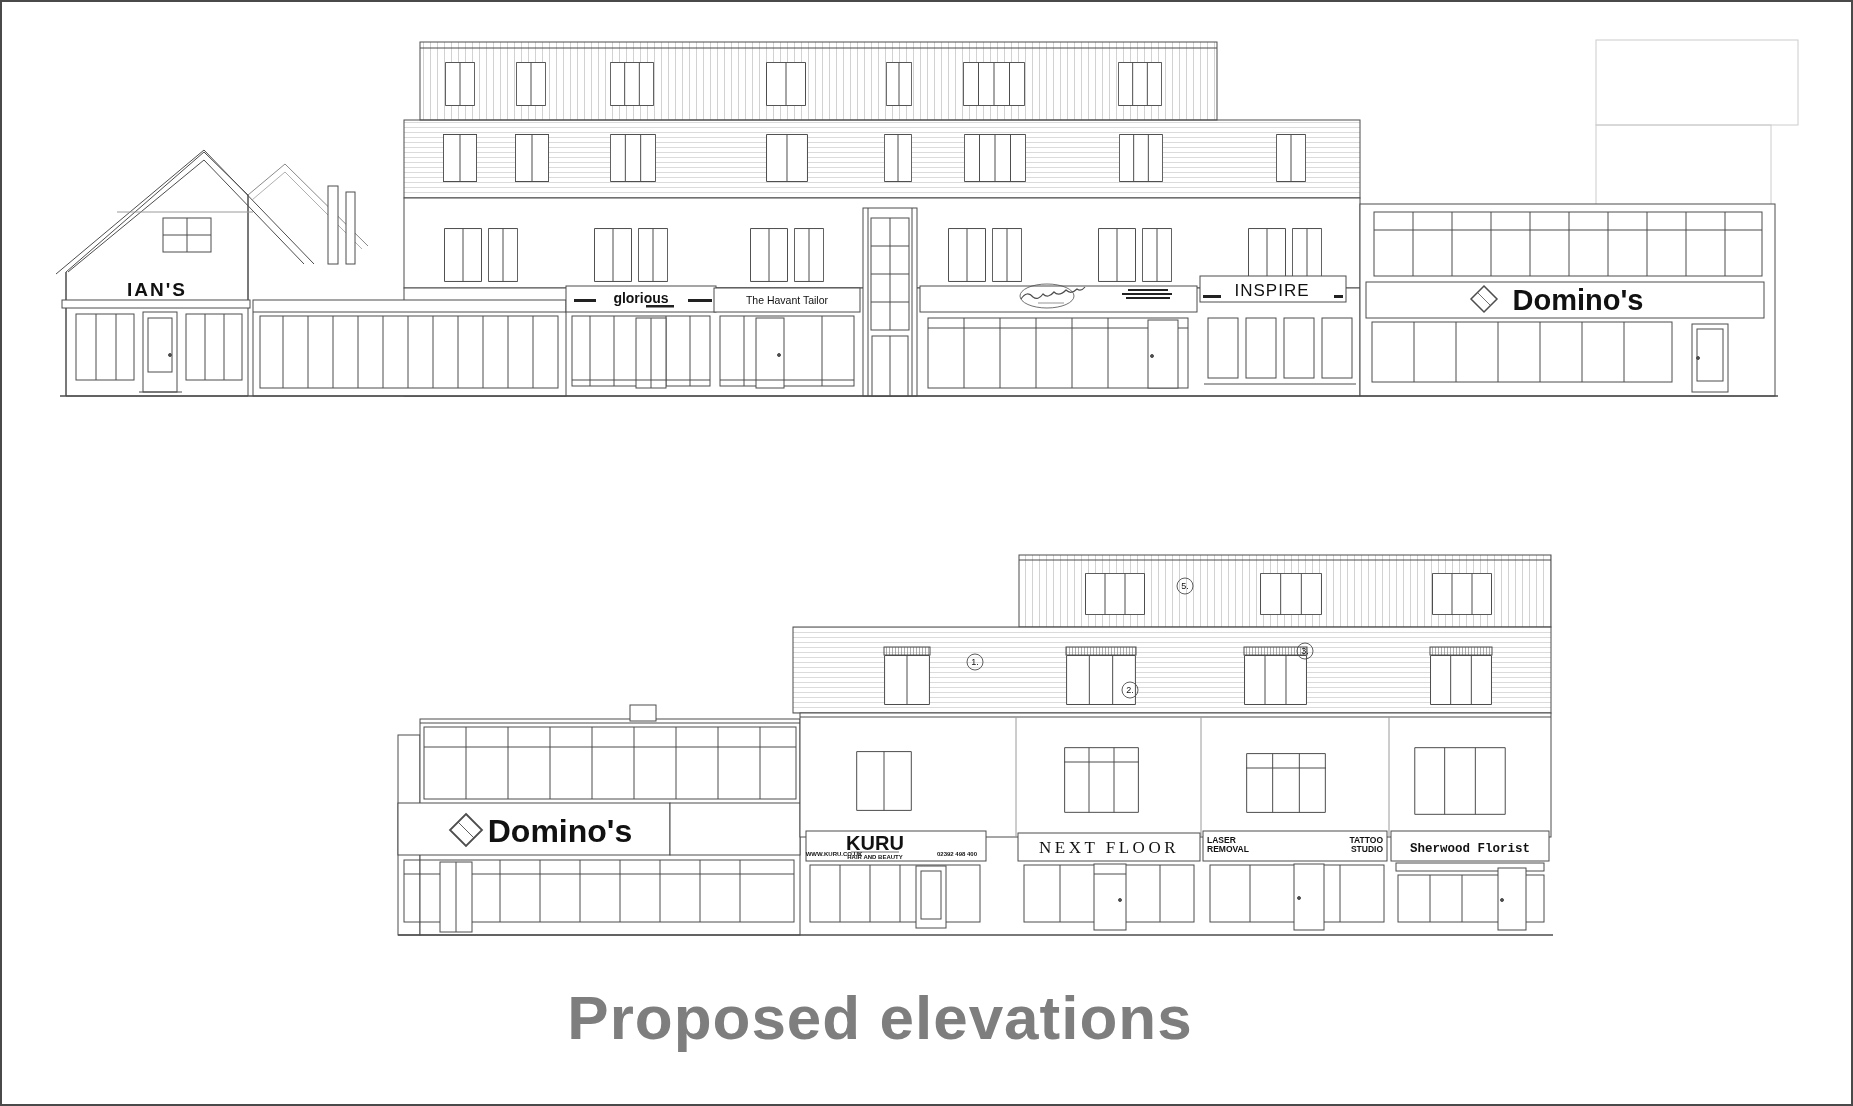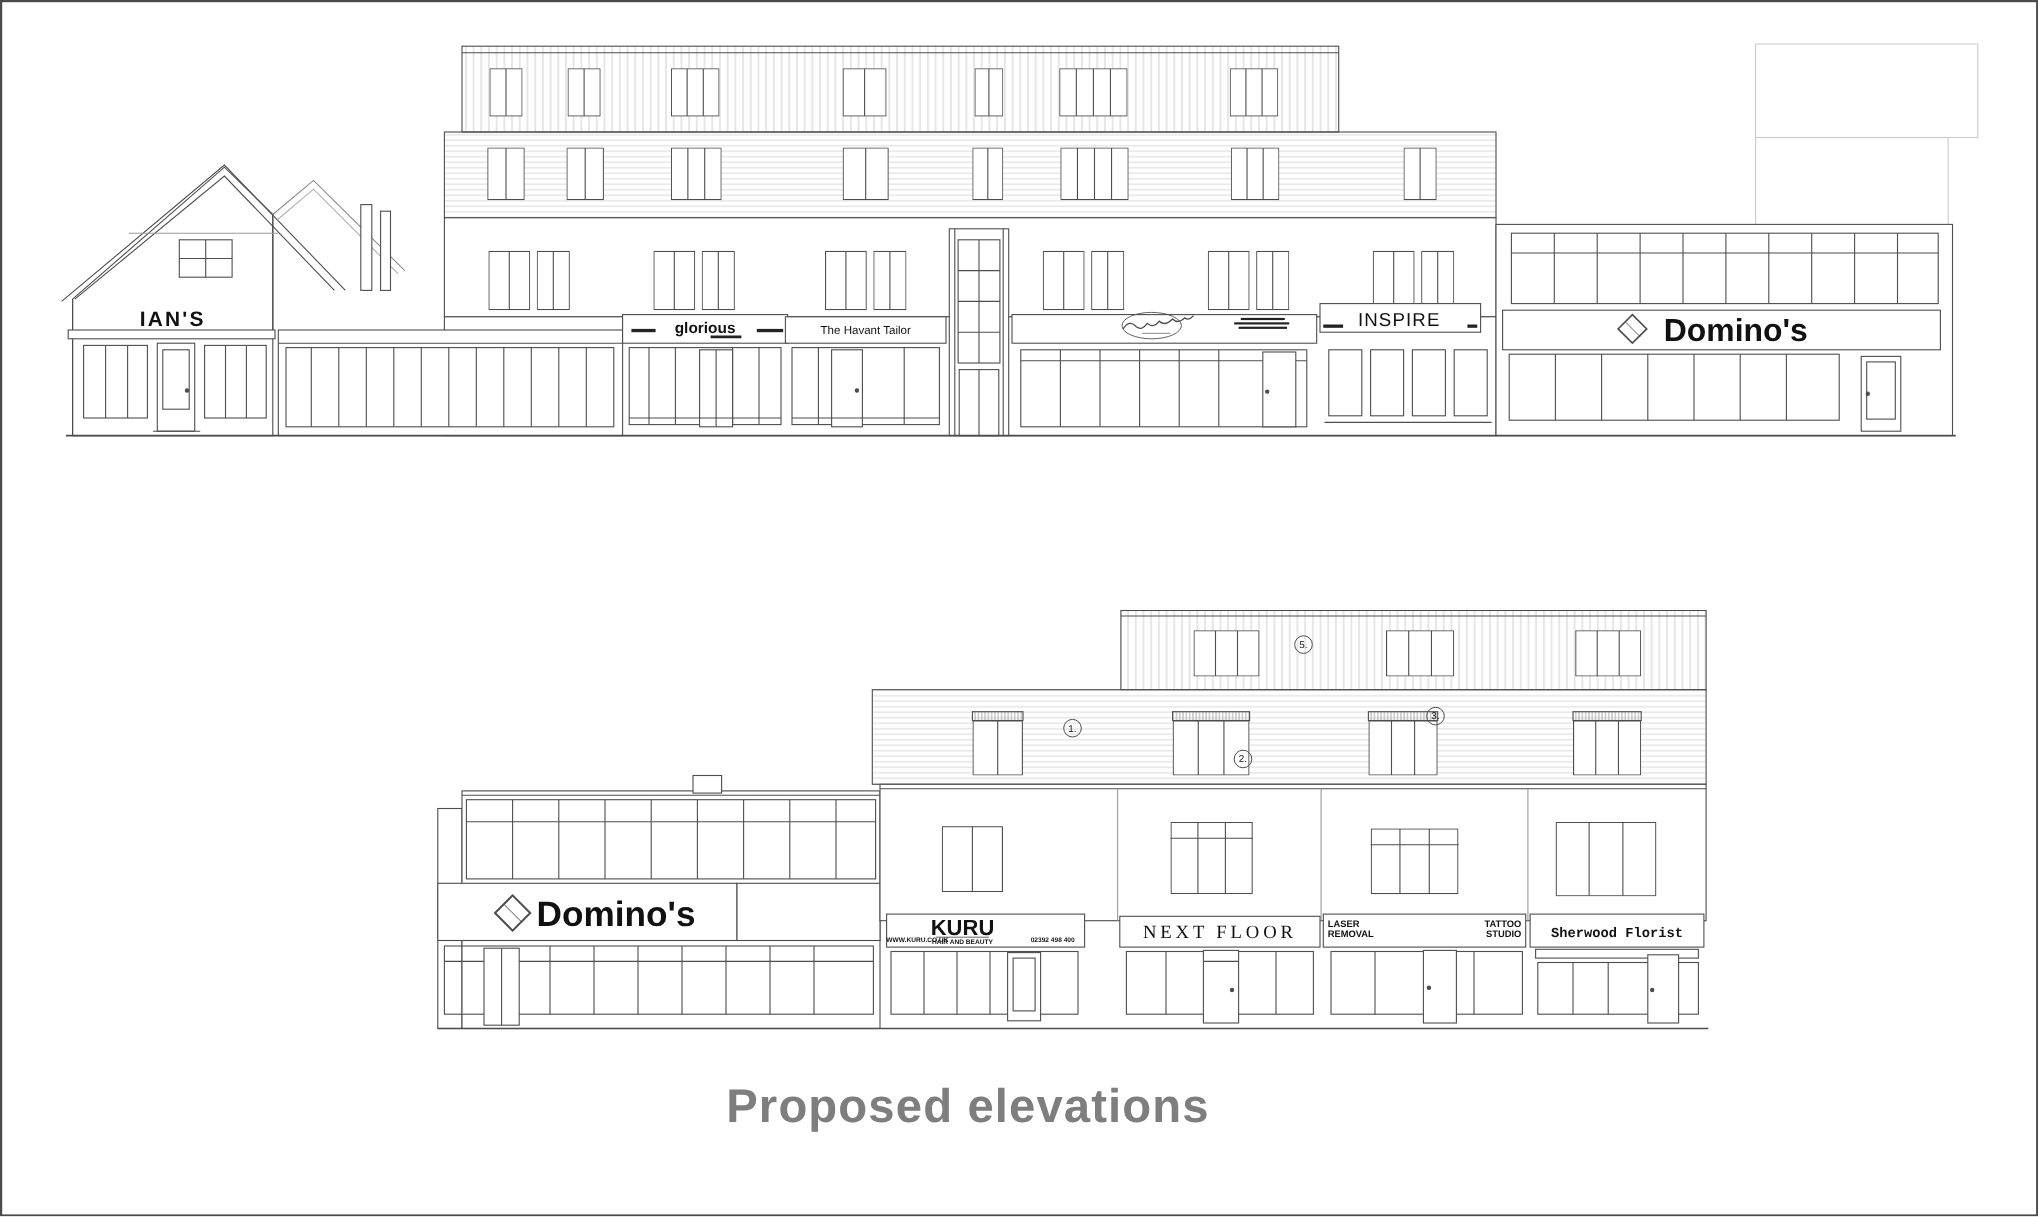--- a/index.html
+++ b/index.html
@@ -1,21 +1,21 @@
 <!DOCTYPE html>
 <html><head>
 <meta charset="utf-8">
 <style>
   html,body{margin:0;padding:0;background:#ffffff;}
   .stage{position:relative;width:1853px;height:1106px;background:#ffffff;overflow:hidden;
          font-family:"Liberation Sans",sans-serif;}
   .frame{position:absolute;inset:0;border:2px solid #4a4a4a;pointer-events:none;}
   .drawing{position:absolute;left:0;top:0;}
   .title{position:absolute;left:430px;top:982px;width:900px;text-align:center;
-         font-family:"Liberation Sans",sans-serif;font-weight:bold;font-size:43px;
+         font-family:"Liberation Sans",sans-serif;font-weight:bold;font-size:62px;
          letter-spacing:1px;color:#7e7e7e;}
   svg text{font-family:"Liberation Sans",sans-serif;fill:#111111;stroke:none;}
   svg .serif{font-family:"Liberation Serif",serif;}
   svg .mono{font-family:"Liberation Mono",monospace;}
 </style>
 </head>
 <body>
 
 <div class="stage">
 

